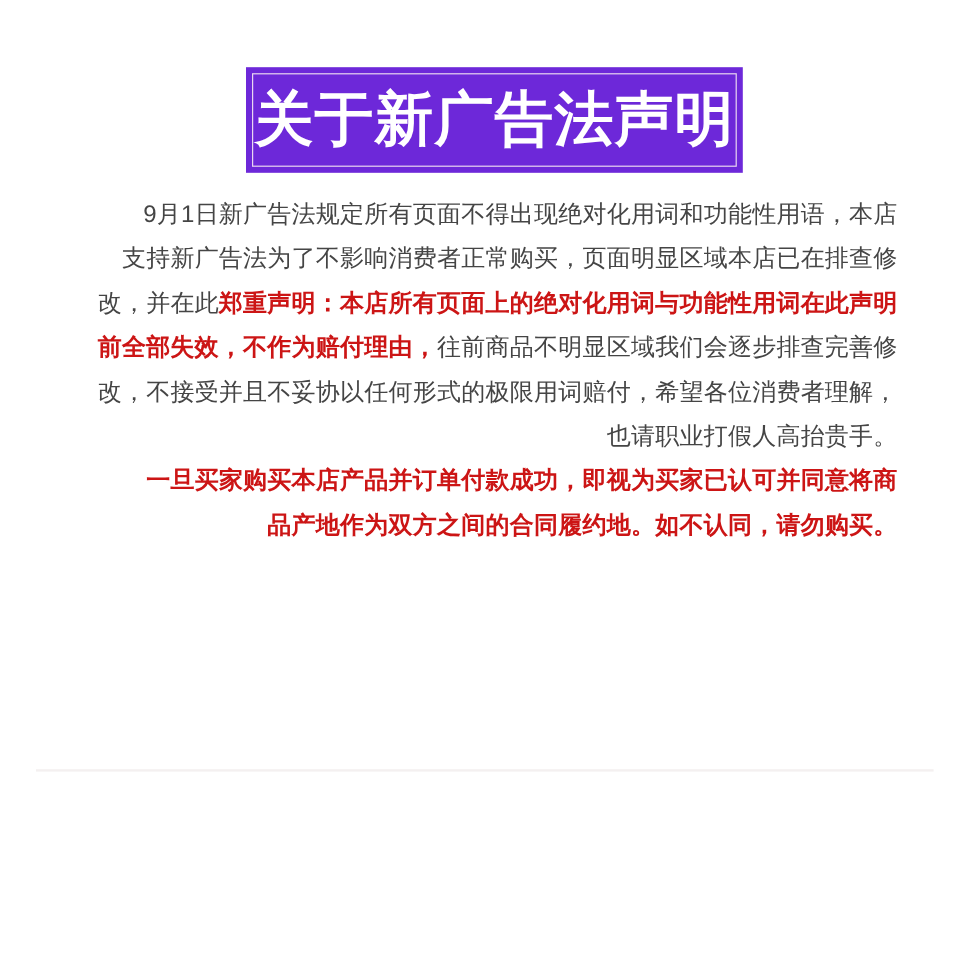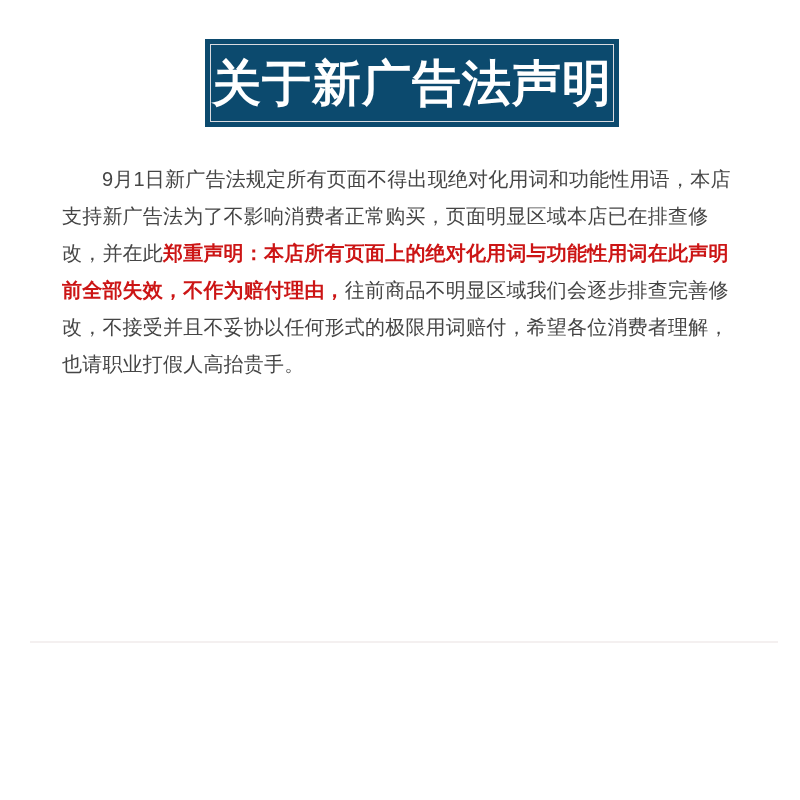--- a/index.html
+++ b/index.html
@@ -16,24 +16,24 @@
   }
   .page {
     position: absolute;
     inset: 0;
     background: #ffffff;
   }
   
   .banner {
     position: absolute;
     left: 205px;
-    top: 39px;
+    top: 56px;
     width: 414px;
     height: 88px;
-    background: #0c4a6e;
+    background: #6d28d9;
   }
   .banner-inner {
     position: absolute;
     top: 5px; left: 5px; right: 5px; bottom: 5px;
     border: 1px solid rgba(255, 245, 245, 0.85);
     display: flex;
     align-items: center;
     justify-content: center;
   }
   .banner-title {
@@ -51,20 +51,21 @@
     top: 161px;
     width: 686px;
     font-size: 20px;
     line-height: 37px;
     color: #454545;
     letter-spacing: 0.2px;
   }
   .content p {
     margin: 0;
     text-indent: 2em;
+    text-align: right;
   }
   .para-promise {
     margin-top: 11px !important;
   }
   .red-bold {
     color: #cc1515;
     font-weight: bold;
   }
   .para-agreement {
     color: #cc1515;
@@ -90,17 +91,18 @@
       <span class="banner-title">关于新广告法声明</span>
     </div>
   </div>
 
   <div class="content">
     <p>
       <span>9月1日新广告法规定所有页面不得出现绝对化用词和功能性用语，本店支持新广告法为了不影响消费者正常购买，页面明显区域本店已在排查修改，并在此</span><span class="red-bold">郑重声明：本店所有页面上的绝对化用词与功能性用词在此声明前全部失效，不作为赔付理由，</span><span>往前商品不明显区域我们会逐步排查完善修改，不接受并且不妥协以任何形式的极限用词赔付，希望各位消费者理解，也请职业打假人高抬贵手。</span>
     </p>
 
 
+    <p class="para-agreement">一旦买家购买本店产品并订单付款成功，即视为买家已认可并同意将商品产地作为双方之间的合同履约地。如不认同，请勿购买。</p>
   </div>
 
   <div class="divider"></div>
 
 </div>
 
 </body></html>

